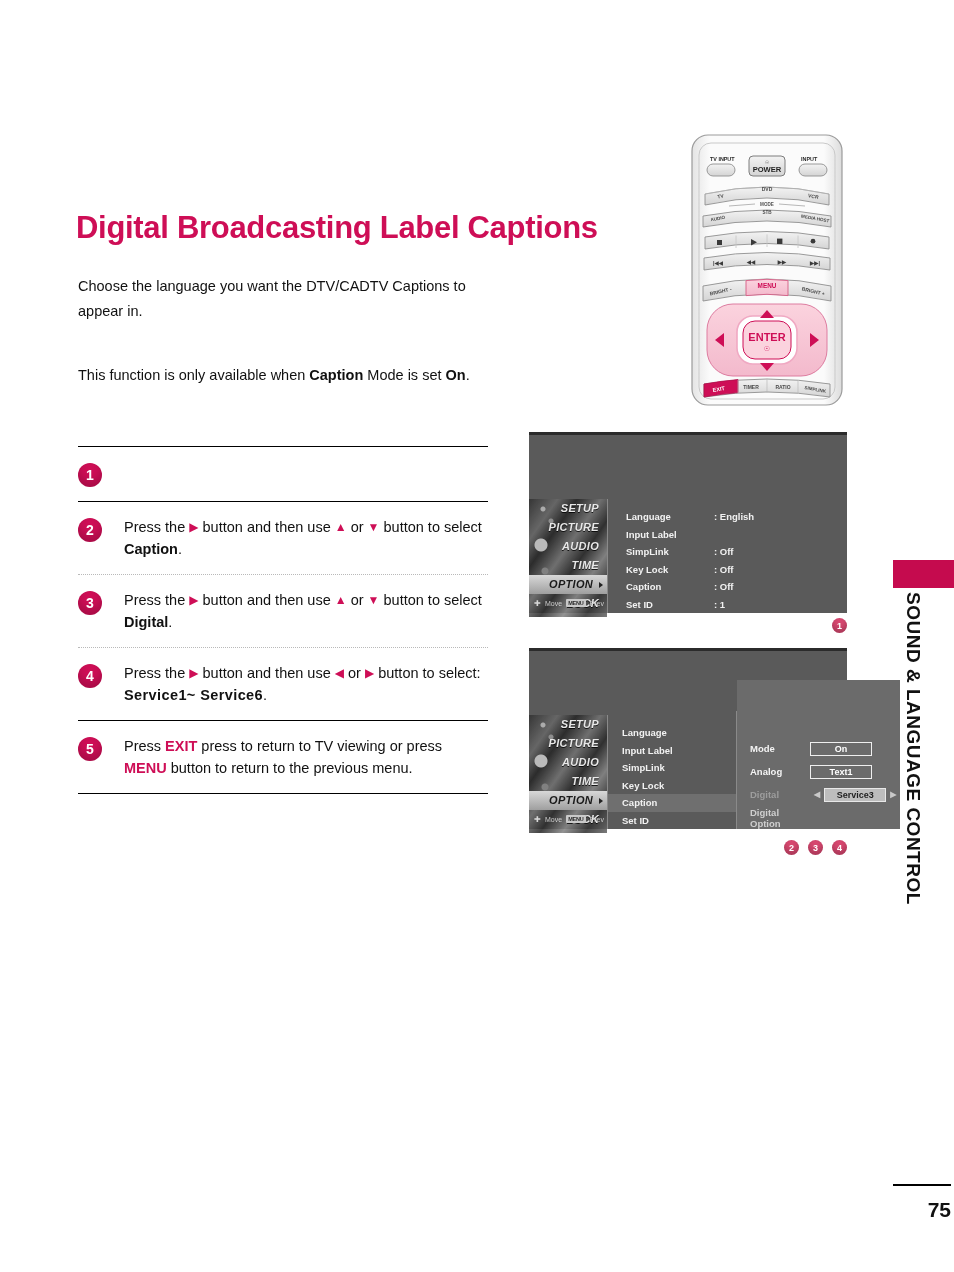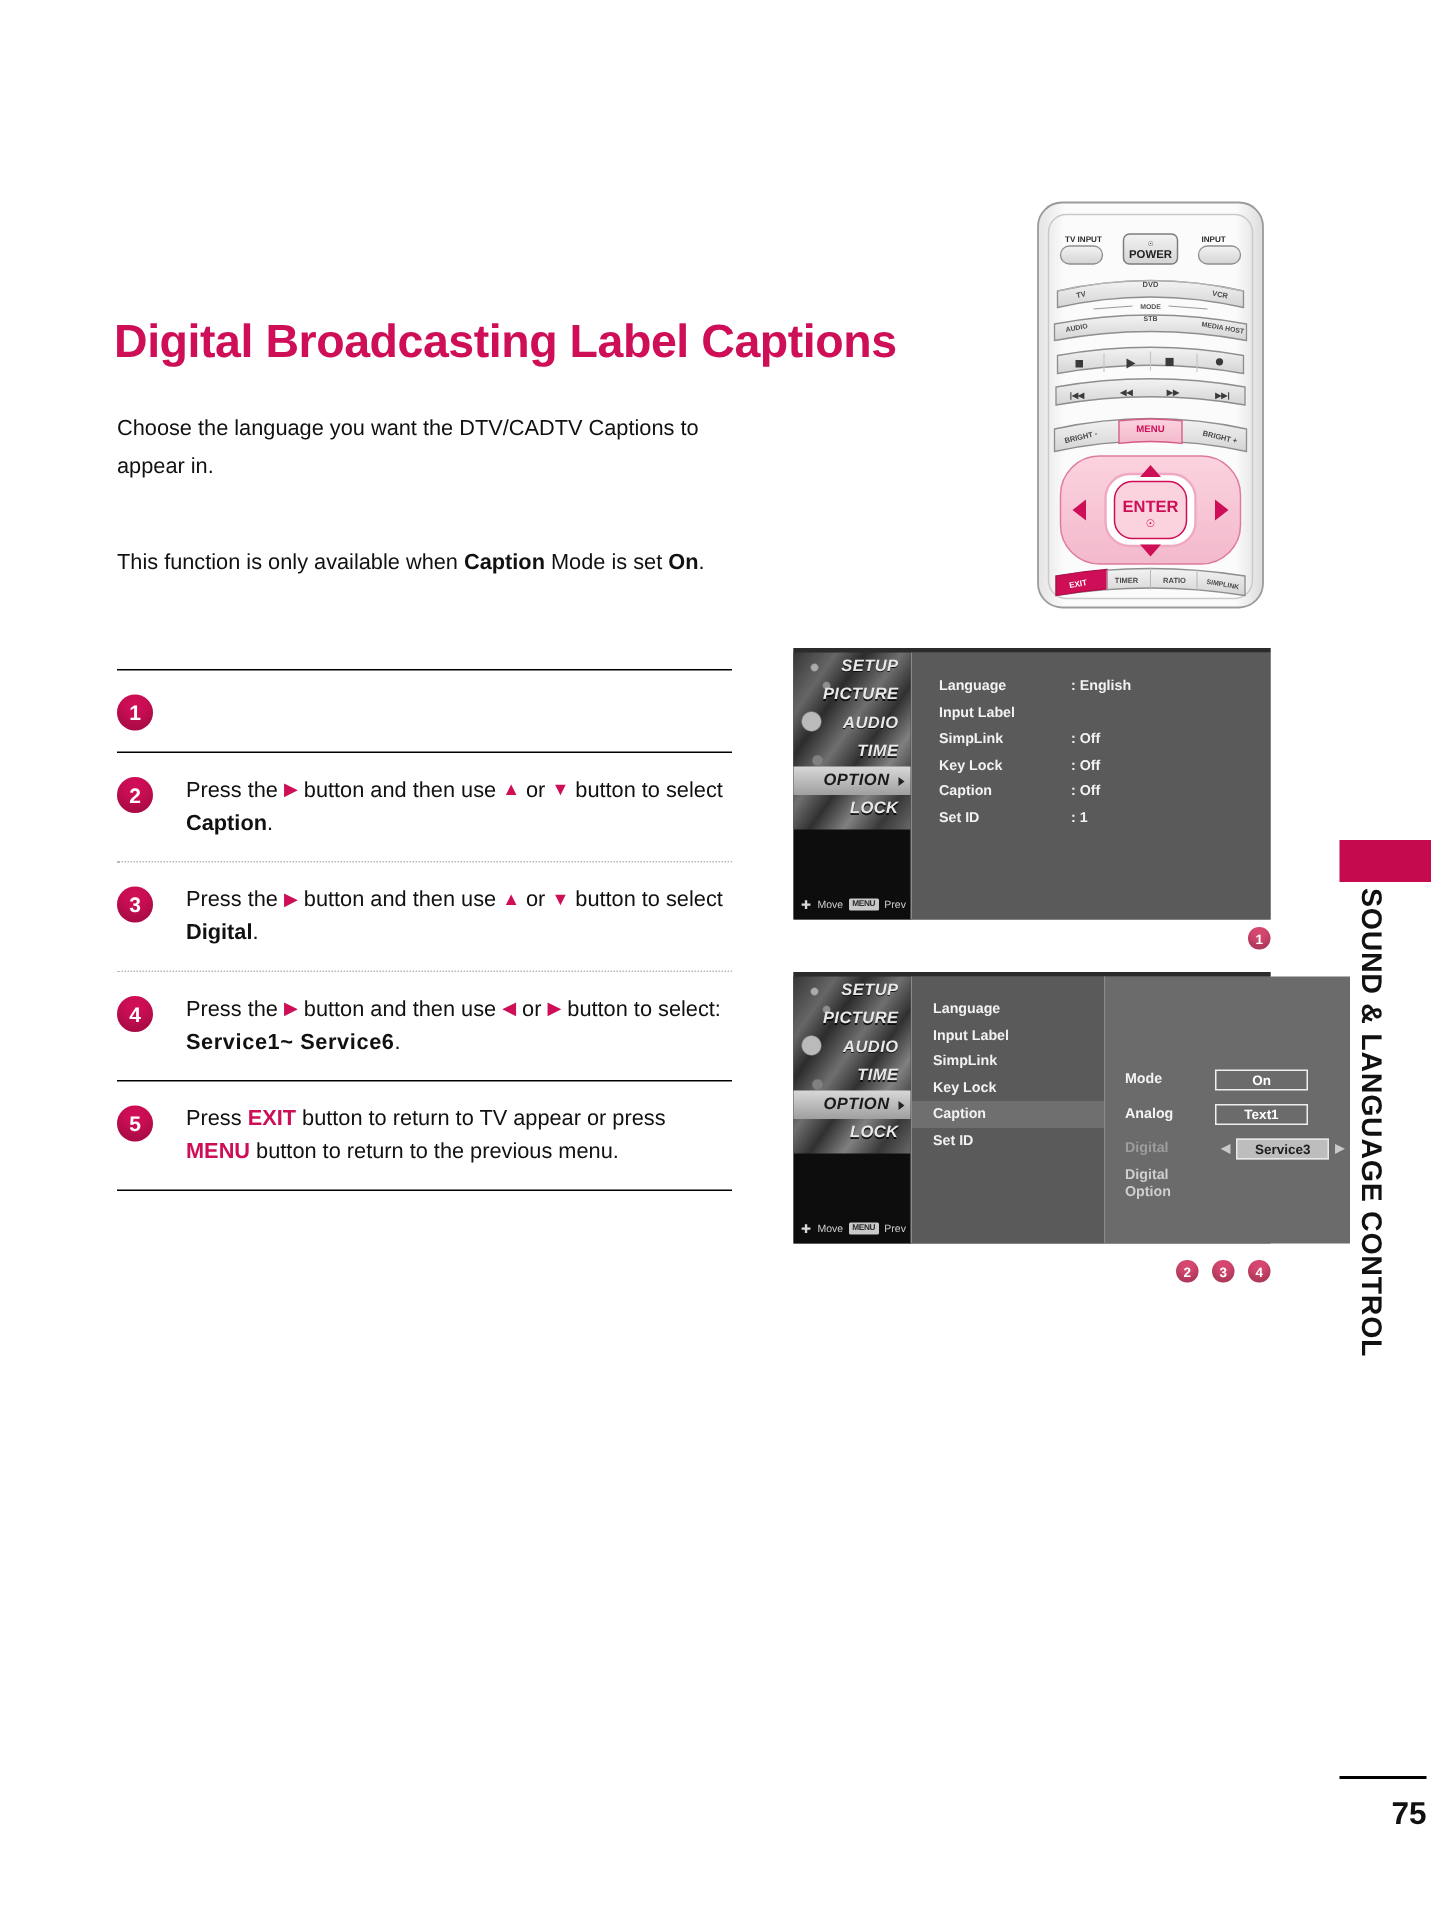--- a/index.html
+++ b/index.html
@@ -56,21 +56,21 @@
 
   
   .remote-wrap{position:absolute;left:691px;top:134px;width:171px;height:272px;}
   .remote-svg{display:block;}
 
   
   .osd{position:absolute;background:#5a5a5a;border-top:3px solid #2b2b2b;}
   .osd1{left:529px;top:432px;width:318px;height:178px;}
   .osd2{left:529px;top:648px;width:318px;height:178px;}
 
-  .osd-inner{display:flex;height:100%;}
+  .osd-inner{display:flex;height:100%;align-items:flex-end;}
   .osd-side{
     width:78px;flex:0 0 78px;background:#0d0d0d;position:relative;
     border-right:1px solid #8a8a8a;
   }
   .side-tex{
     position:absolute;left:0;top:0;width:78px;height:118px;
     background:
       radial-gradient(circle at 14px 10px, #b9b9b9 0 2px, transparent 3px),
       radial-gradient(circle at 22px 22px, #9a9a9a 0 2px, transparent 3px),
       radial-gradient(circle at 12px 46px, #c9c9c9 0 6px, transparent 7px),
@@ -206,21 +206,21 @@
           <div class="step-text"><span>Press the </span><span class="arw">▶</span><span> button and then use </span><span class="arw">▲</span><span> or </span><span class="arw">▼</span><span> button to select </span><b>Digital</b><span>.</span></div>
         </div>
         <div class="rule-dotted"></div>
         <div class="step">
           <div class="bullet">4</div>
           <div class="step-text"><span>Press the </span><span class="arw">▶</span><span> button and then use </span><span class="arw">◀</span><span> or </span><span class="arw">▶</span><span> button to select: </span><span class="svc">Service1~ Service6</span><span>.</span></div>
         </div>
         <div class="rule-solid"></div>
         <div class="step">
           <div class="bullet">5</div>
-          <div class="step-text"><span>Press </span><span class="pink">EXIT</span><span> button to return to TV appear or press </span><span class="pink">MENU</span><span> button to return to the previous menu.</span></div>
+          <div class="step-text"><span>Press </span><span class="pink">EXIT</span><span> press to return to TV viewing or press </span><span class="pink">MENU</span><span> button to return to the previous menu.</span></div>
         </div>
         <div class="rule-solid"></div>
       </div>
   </div>
 
   <div class="remote-wrap">
     <svg class="remote-svg" width="152" height="272" viewBox="0 0 152 272" xmlns="http://www.w3.org/2000/svg">
       <defs>
         <linearGradient id="bodyg" x1="0" y1="0" x2="1" y2="0">
           <stop offset="0" stop-color="#e4e4e4"></stop>

